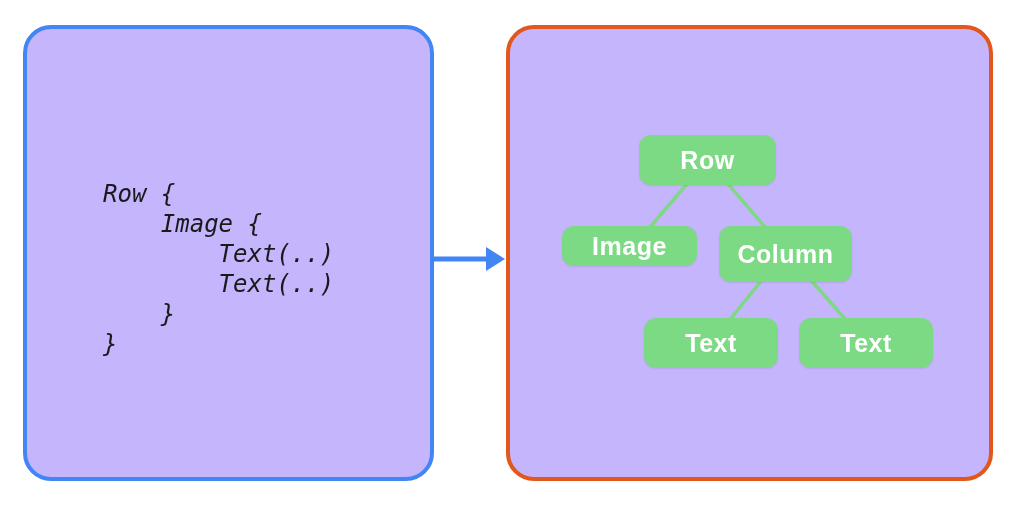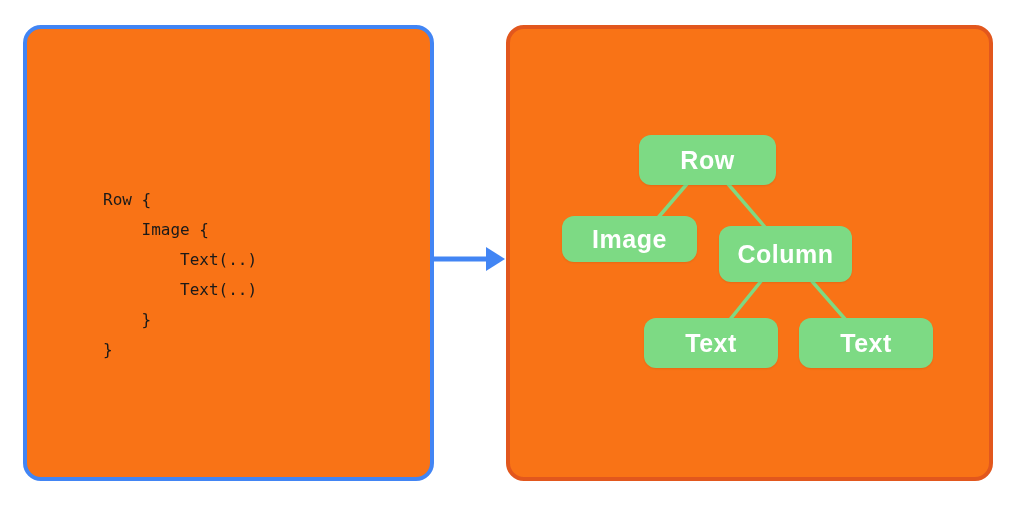--- a/index.html
+++ b/index.html
@@ -19,40 +19,41 @@
   }
   .canvas {
     position: relative;
     width: 1014px;
     height: 506px;
     background: var(--canvas-bg);
     overflow: hidden;
   }
   .panel {
     position: absolute;
-    background: #f97316;
-    border-radius: 18px;
+    background: #c4b5fd;
+    border-radius: 28px;
   }
   .code-panel {
     left: 23px; top: 25px;
     width: 411px; height: 456px;
     border: 4px solid var(--code-panel-border);
   }
   .tree-panel {
     left: 506px; top: 25px;
     width: 487px; height: 456px;
     border: 4px solid var(--tree-panel-border);
   }
   .code-block {
     position: absolute;
-    left: 76px; top: 156px;
+    left: 76px; top: 150px;
     font-family: "DejaVu Sans Mono", "Liberation Mono", monospace;
-    font-size: 16px;
+    font-size: 24px;
     line-height: 30px;
     color: var(--code-text);
+    font-style: italic;
   }
   .code-line { white-space: pre; }
   .arrow-svg {
     position: absolute;
     left: 432px; top: 243px;
     width: 74px; height: 32px;
   }
   .edges-svg {
     position: absolute;
     left: 0; top: 0;
@@ -65,21 +66,21 @@
     color: var(--node-text);
     font-size: 25px;
     font-weight: 600;
     letter-spacing: 0.5px;
     display: flex;
     align-items: center;
     justify-content: center;
     box-shadow: 0 1px 2px rgba(0,0,0,0.08);
   }
   .node-row    { left: 129px; top: 106px; width: 137px; height: 50px; }
-  .node-image  { left:  52px; top: 187px; width: 135px; height: 46px; }
+  .node-image  { left:  52px; top: 197px; width: 135px; height: 40px; }
   .node-column { left: 209px; top: 197px; width: 133px; height: 56px; }
   .node-text1  { left: 134px; top: 289px; width: 134px; height: 50px; }
   .node-text2  { left: 289px; top: 289px; width: 134px; height: 50px; }
 </style>
 </head>
 <body>
 
 <div class="canvas">
 
   <div class="panel code-panel">

